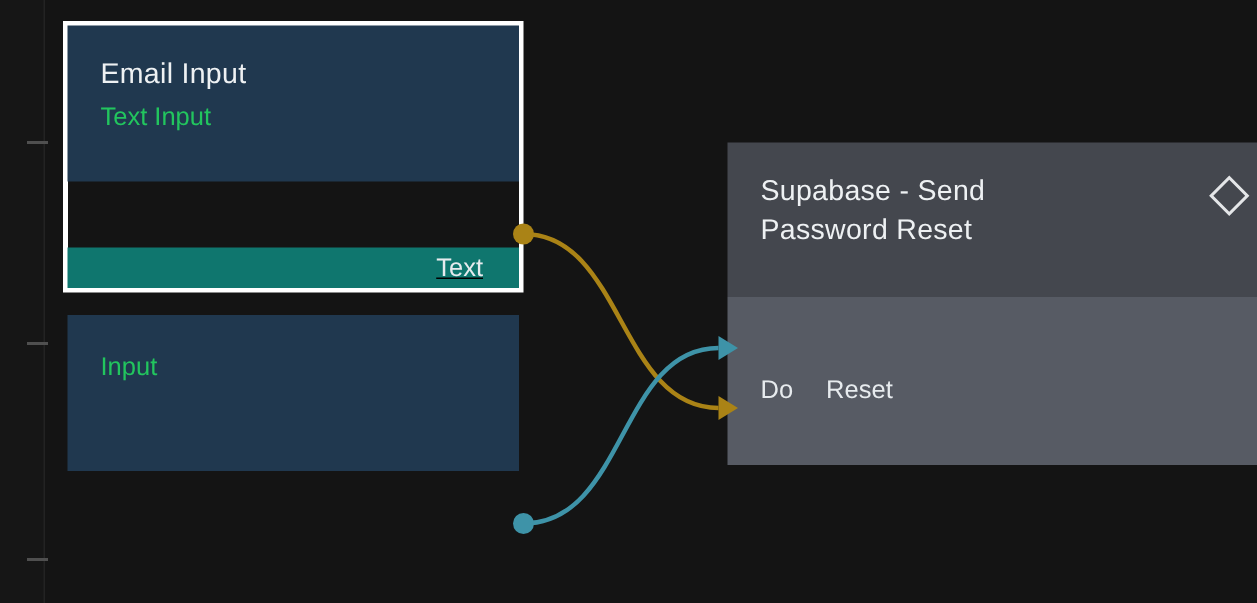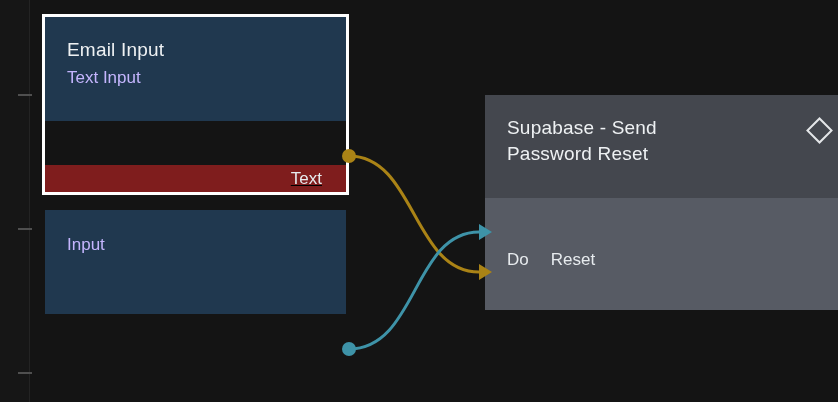--- a/index.html
+++ b/index.html
@@ -52,37 +52,37 @@
   .node-title {
     font-size: 19px;
     font-weight: 500;
     color: #eef1f3;
     line-height: 1.35;
     letter-spacing: 0.2px;
   }
   .node-subtitle {
     margin-top: 5px;
     font-size: 17px;
-    color: #c4b5fd;
+    color: #22c55e;
   }
 
   .node-ports {
     flex: 1 1 auto;
     display: flex;
     align-items: center;
   }
   .node-ports.out { justify-content: flex-end; padding-right: 24px; }
   .port-label {
     font-size: 17px;
     color: #e7ebee;
   }
 
   
   .node-blue .node-header { background: #20384f; }
-  .node-blue .node-ports  { background: #7f1d1d; text-decoration: underline; }
+  .node-blue .node-ports  { background: #0f766e; text-decoration: underline; }
   .node-email  { left: 45px;  top: 17px;  width: 301px; height: 175px; }
   .node-email  .node-header { height: 104px; }
   .node-login  { left: 45px;  top: 210px; width: 301px; height: 175px; }
   .node-login  .node-header { height: 104px; }
 
   
   .node-gray .node-header { background: #44474e; }
   .node-gray .node-ports  { background: #575b64; }
   .node-supabase { left: 485px; top: 95px; width: 364px; height: 215px; }
   .node-supabase .node-header { height: 103px; }

